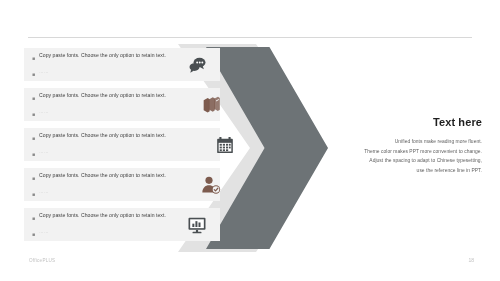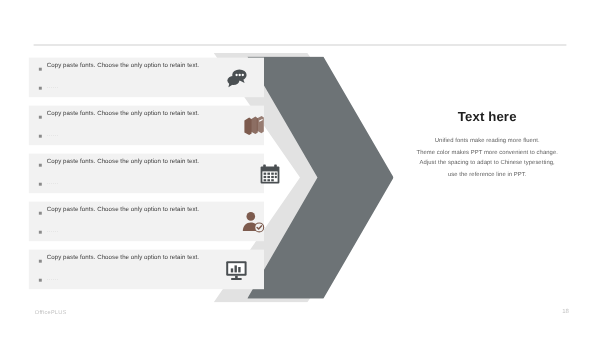--- a/index.html
+++ b/index.html
@@ -102,23 +102,23 @@
     display: flex;
     align-items: center;
     justify-content: center;
   }
   .row-icon svg { display: block; }
 
   
   .right-panel {
     position: absolute;
     left: 330px;
-    top: 92px;
+    top: 116px;
     width: 152px;
-    text-align: center;
+    text-align: right;
   }
   .right-title {
     font-size: 11px;
     font-weight: bold;
     color: #1f1f1f;
     letter-spacing: 0.1px;
     margin-bottom: 9px;
   }
   .right-line {
     font-size: 4.9px;

